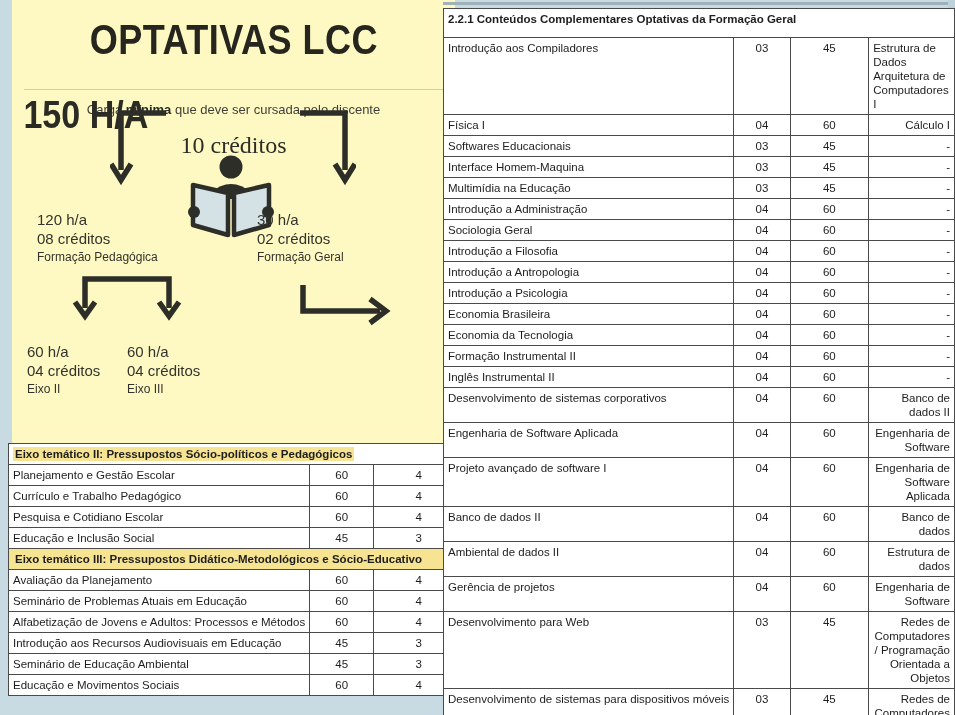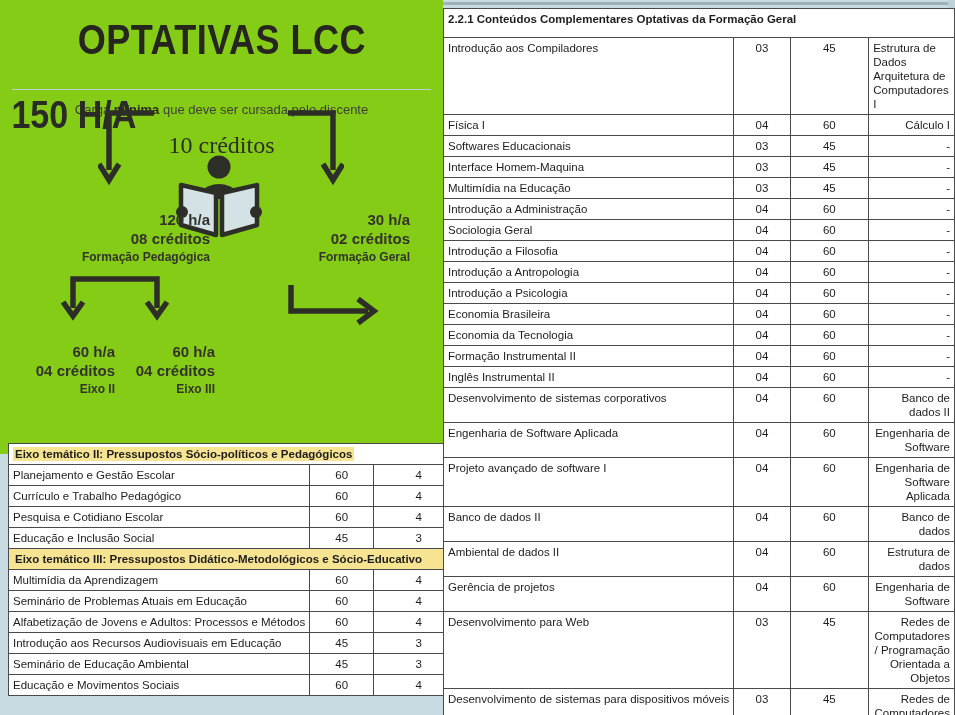--- a/index.html
+++ b/index.html
@@ -1,33 +1,33 @@
 <!DOCTYPE html>
 <html style="--hl: #f7e492;"><head>
 <meta charset="utf-8">
 <style>
   * { margin:0; padding:0; box-sizing:border-box; }
   html,body { width:955px; height:715px; overflow:hidden; }
   body { background:#c8dbe3; font-family:"Liberation Sans", sans-serif; position:relative; color:#1c1c1c; }
 
   
-  .info-panel { position:absolute; left:0; top:0; width:443px; height:454px; background:#84cc16; }
+  .info-panel { position:absolute; left:12px; top:0; width:443px; height:454px; background:#fef9c3; }
   .ig-title-wrap { position:absolute; top:16px; left:0; width:443px; text-align:center; }
   .ig-title { display:inline-block; font-size:41px; font-weight:900; letter-spacing:.5px;
               color:#26261f; transform:scale(.88,1.05); transform-origin:center; white-space:nowrap; }
   .ig-sub { position:absolute; top:66px; left:0; width:443px; text-align:center;
             font-size:13px; color:#3e3e38;margin-top:36px; }
   .ig-sub b { color:#2b2b25; }
   .ig-divider { position:absolute; top:89px; left:12px; width:419px; height:1px; background:#bdd0d5; }
   .ig-hours-wrap { position:absolute; top:94px; left:0; width:443px; text-align:left;padding-left:6px; }
   .ig-hours { display:inline-block; font-size:37px; font-weight:900; color:#2b2b25;
               transform:scale(.92,1.05); white-space:nowrap; }
   .ig-credits { position:absolute; top:132px; left:0; width:443px; text-align:center;
                 font-family:"Liberation Serif", serif; font-size:24px; color:#2d2d27; }
-  .branch { position:absolute; text-align:right; font-weight:bold; color:#33332c;
+  .branch { position:absolute; text-align:left; font-weight:normal; color:#33332c;
             font-size:15px; line-height:19px; }
   .branch .lbl { font-size:12px; }
   .b-left  { top:210px; left:25px;  width:185px; }
   .b-right { top:210px; left:245px; width:165px; }
   .s-left  { top:342px; left:15px;  width:100px; }
   .s-right { top:342px; left:115px; width:100px; }
   .arrow-svg { position:absolute; }
   .arrow-svg polyline, .arrow-svg path { fill:none; stroke:#2e2e28; stroke-width:5.5; }
   .person-svg { position:absolute; left:174px; top:155px; }
 
@@ -151,21 +151,21 @@
           <td class="name">Educação e Inclusão Social</td>
           <td class="num">45</td>
           <td class="num">3</td>
           <td class="sliver"></td>
         </tr>
         <tr>
           <td colspan="3" class="sec-h fullhl"><span class="hl">Eixo temático III: Pressupostos Didático-Metodológicos e Sócio-Educativo</span></td>
           <td class="sliver"></td>
         </tr>
         <tr>
-          <td class="name">Multimídia da Aprendizagem</td>
+          <td class="name">Avaliação da Planejamento</td>
           <td class="num">60</td>
           <td class="num">4</td>
           <td class="sliver"></td>
         </tr>
         <tr>
           <td class="name">Seminário de Problemas Atuais em Educação</td>
           <td class="num">60</td>
           <td class="num">4</td>
           <td class="sliver"></td>
         </tr>

